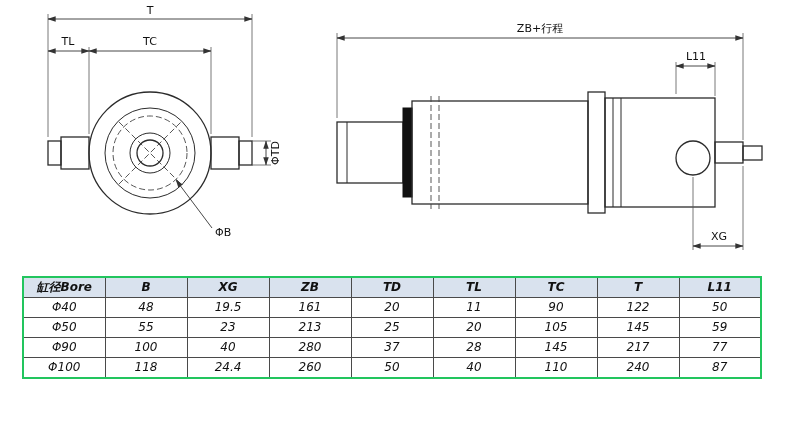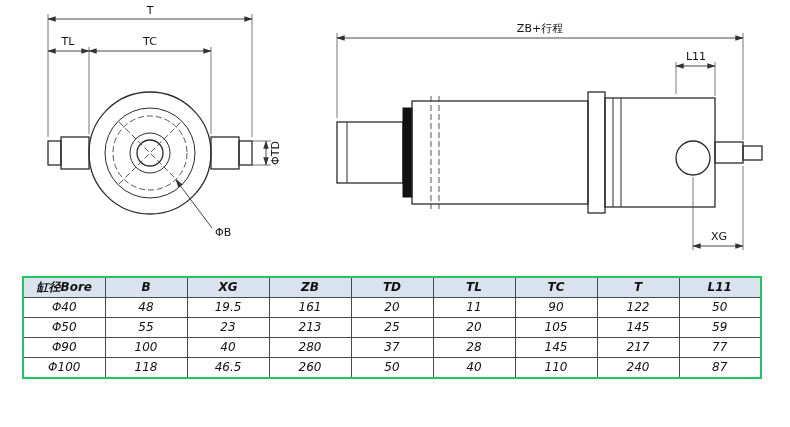--- a/index.html
+++ b/index.html
@@ -164,21 +164,21 @@
           <td>280</td>
           <td>37</td>
           <td>28</td>
           <td>145</td>
           <td>217</td>
           <td>77</td>
         </tr>
         <tr>
           <td>Φ100</td>
           <td>118</td>
-          <td>46.5</td>
+          <td>24.4</td>
           <td>260</td>
           <td>50</td>
           <td>40</td>
           <td>110</td>
           <td>240</td>
           <td>87</td>
         </tr>
       </tbody>
   </table>
 </div>

